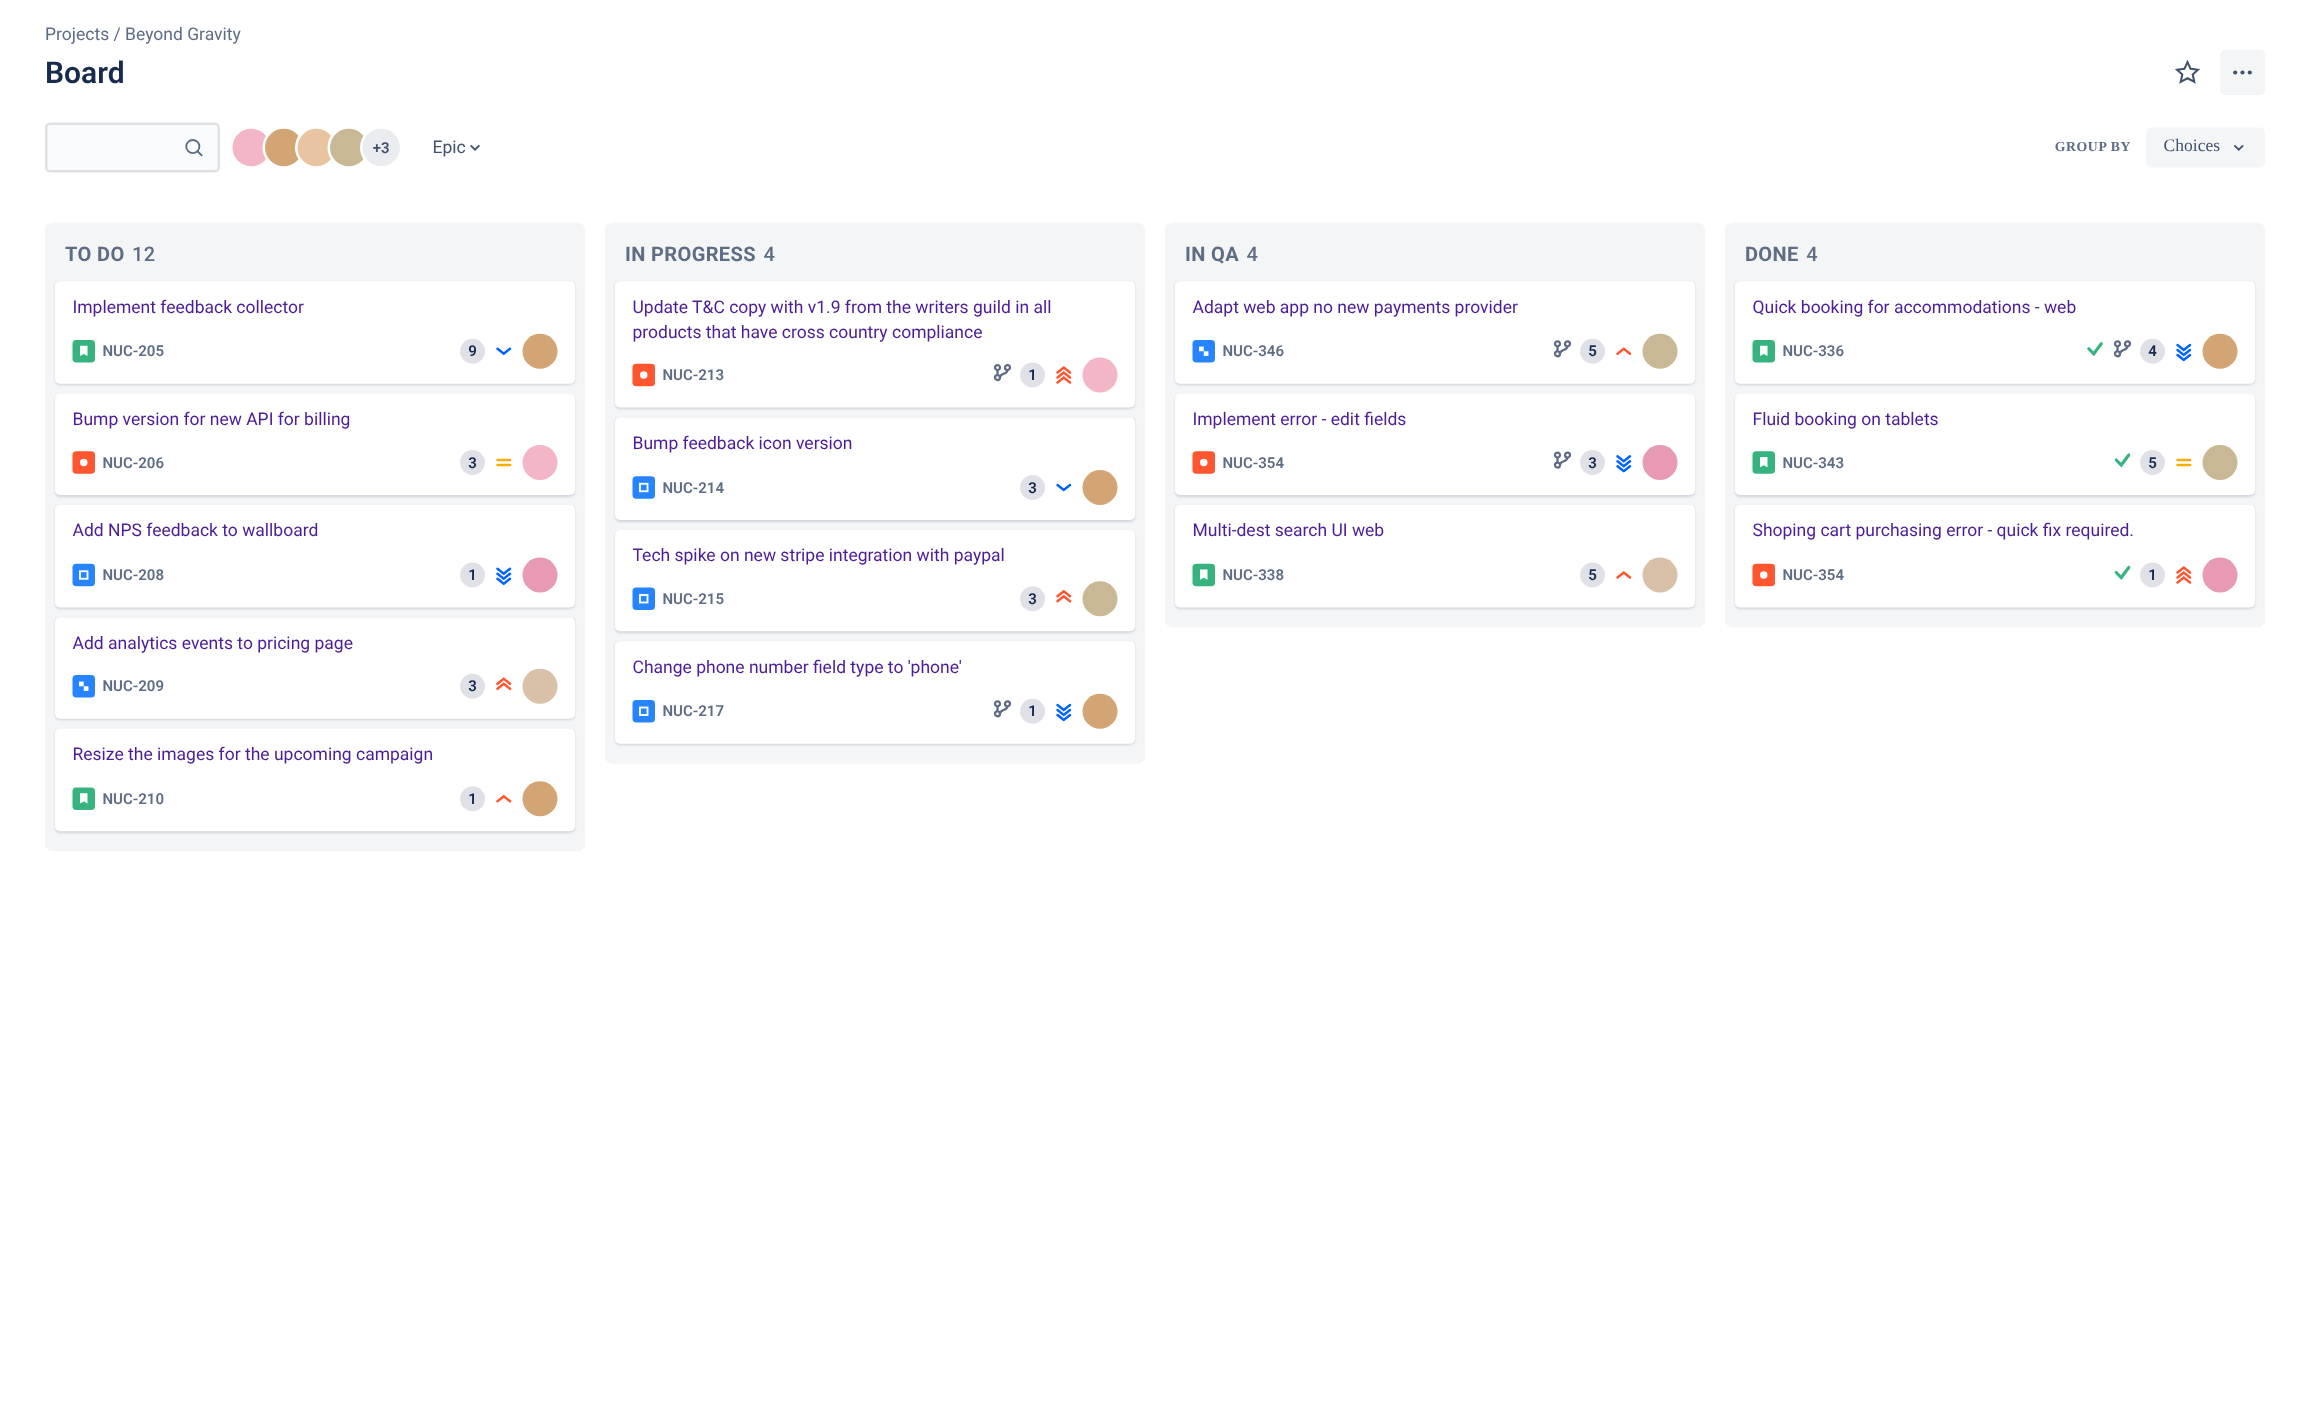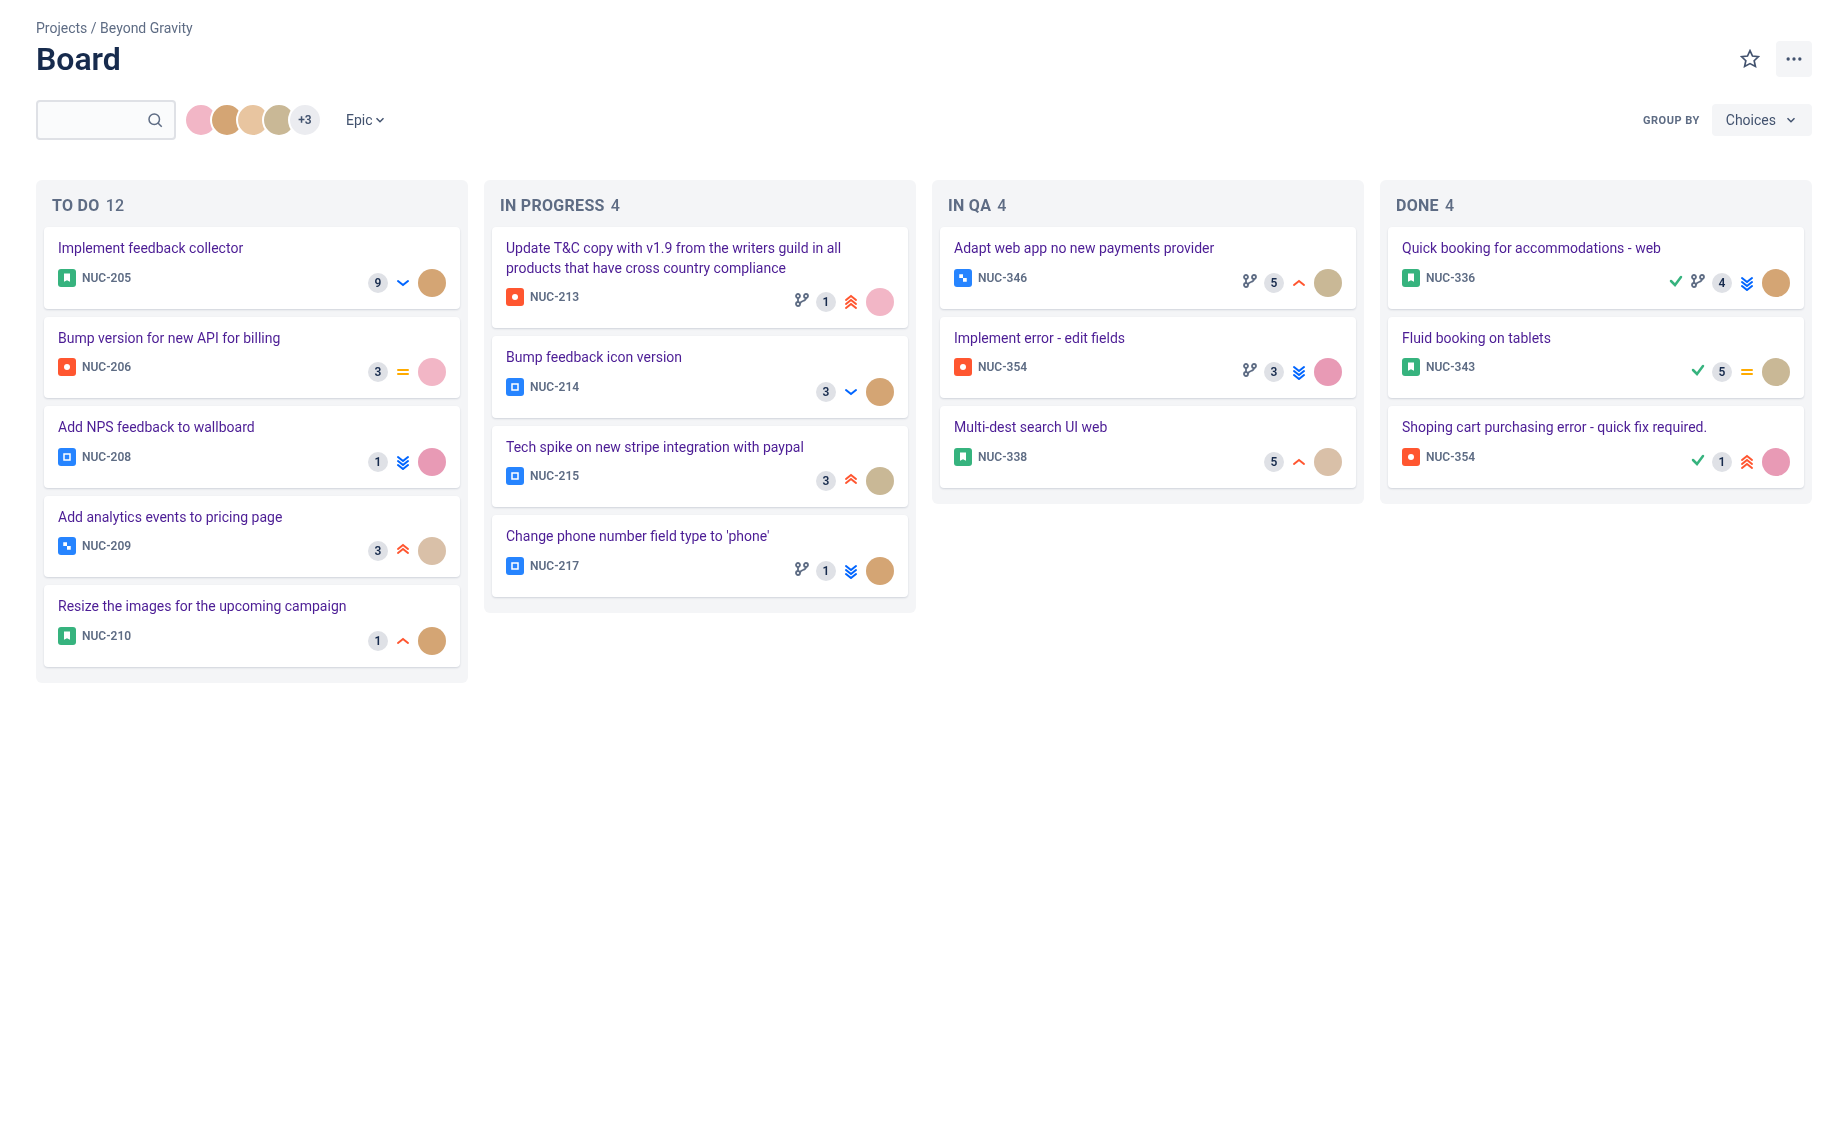--- a/index.html
+++ b/index.html
@@ -4,41 +4,41 @@
 <style>
 * { box-sizing: border-box; margin: 0; padding: 0; }
 body {
   font-family: -apple-system, BlinkMacSystemFont, "Segoe UI", Roboto, Helvetica, Arial, sans-serif;
   background: #fff;
   color: #172b4d;
   padding: 20px 36px;
 }
 .breadcrumb { font-size: 14px; color: #5e6c84; margin-bottom: 4px; }
 .breadcrumb a { color: #5e6c84; text-decoration: none; margin-top: 20px; }
-.page-title { font-size: 32px; font-weight: 600; color: #172b4d; }
+.page-title { font-size: 24px; font-weight: 600; color: #172b4d; }
 .header-row { display:flex; align-items:center; justify-content:space-between; }
 .header-actions { display:flex; gap:8px; align-items:center; }
 .icon-btn { width:36px; height:36px; border-radius:4px; display:flex; align-items:center; justify-content:center; cursor:pointer; }
 .icon-btn.gray { background:#f4f5f7; }
 .toolbar { display:flex; align-items:center; gap:16px; margin-top:22px; }
 .search-box { width:140px; height:40px; border:2px solid #dfe1e6; border-radius:4px; background:#fafbfc; display:flex; align-items:center; justify-content:flex-end; padding:0 10px; }
 .avatars { display:flex; align-items:center; }
 .avatar { width:34px; height:34px; border-radius:50%; border:2px solid #fff; margin-left:-8px; background:#ccc; display:flex; align-items:center; justify-content:center; font-size:12px; font-weight:600; color:#42526e; overflow:hidden; }
 .avatar.more { background:#ebecf0; }
 .filter-btn { display:flex; align-items:center; gap:0; font-size:14px; color:#42526e; cursor:pointer; padding:6px 8px; }
-.right-controls { margin-left:auto; display:flex; align-items:center; gap:12px; }
+.right-controls { margin-left:auto; display:flex; align-items:center; gap:12px;font-family:Liberation Serif, serif; }
 .group-label { font-size:11px; font-weight:700; letter-spacing:0.5px; color:#5e6c84; text-transform:uppercase; }
 .group-select { background:#f4f5f7; border-radius:4px; padding:8px 14px; font-size:14px; color:#42526e; display:flex; align-items:center; gap:8px; cursor:pointer; }
 .board { display:flex; gap:16px; margin-top:40px; align-items:flex-start; }
 .column { flex:1; background:#f4f5f7; border-radius:6px; padding:12px 8px 8px 8px; min-width:0; }
 .col-header { font-size:16px; font-weight:700; color:#5e6c84; letter-spacing:0.3px; padding:4px 8px 12px 8px; text-transform:uppercase; }
 .col-count { margin-left:6px; font-weight:500; }
 .card { background:#fff; border-radius:4px; box-shadow:0 1px 2px rgba(9,30,66,0.15); padding:12px 14px; margin-bottom:8px; cursor:pointer; }
 .card-title { font-size:14px; color:#4c1d95; line-height:1.4; margin-bottom:10px; }
-.card-footer { display:flex; align-items:flex-start; justify-content:space-between; }
+.card-footer { display:flex; align-items:center; justify-content:space-between; }
 .card-left { display:flex; align-items:center; gap:6px; }
 .card-right { display:flex; align-items:center; gap:6px; }
 .issue-icon { width:18px; height:18px; border-radius:3px; display:flex; align-items:center; justify-content:center; flex-shrink:0; }
 .issue-icon svg { width:12px; height:12px; }
 .issue-key { font-size:12px; font-weight:600; color:#5e6c84; }
 .count-badge { background:#dfe1e6; color:#172b4d; font-size:12px; font-weight:600; min-width:20px; height:20px; border-radius:10px; display:flex; align-items:center; justify-content:center; padding:0 6px; }
 .priority-icon { width:18px; height:18px; display:flex; align-items:center; justify-content:center; }
 .assignee { width:28px; height:28px; border-radius:50%; background:#ccc; overflow:hidden; flex-shrink:0; }
 .branch-icon { color:#5e6c84; }
 .check-icon { color:#36b37e; }

